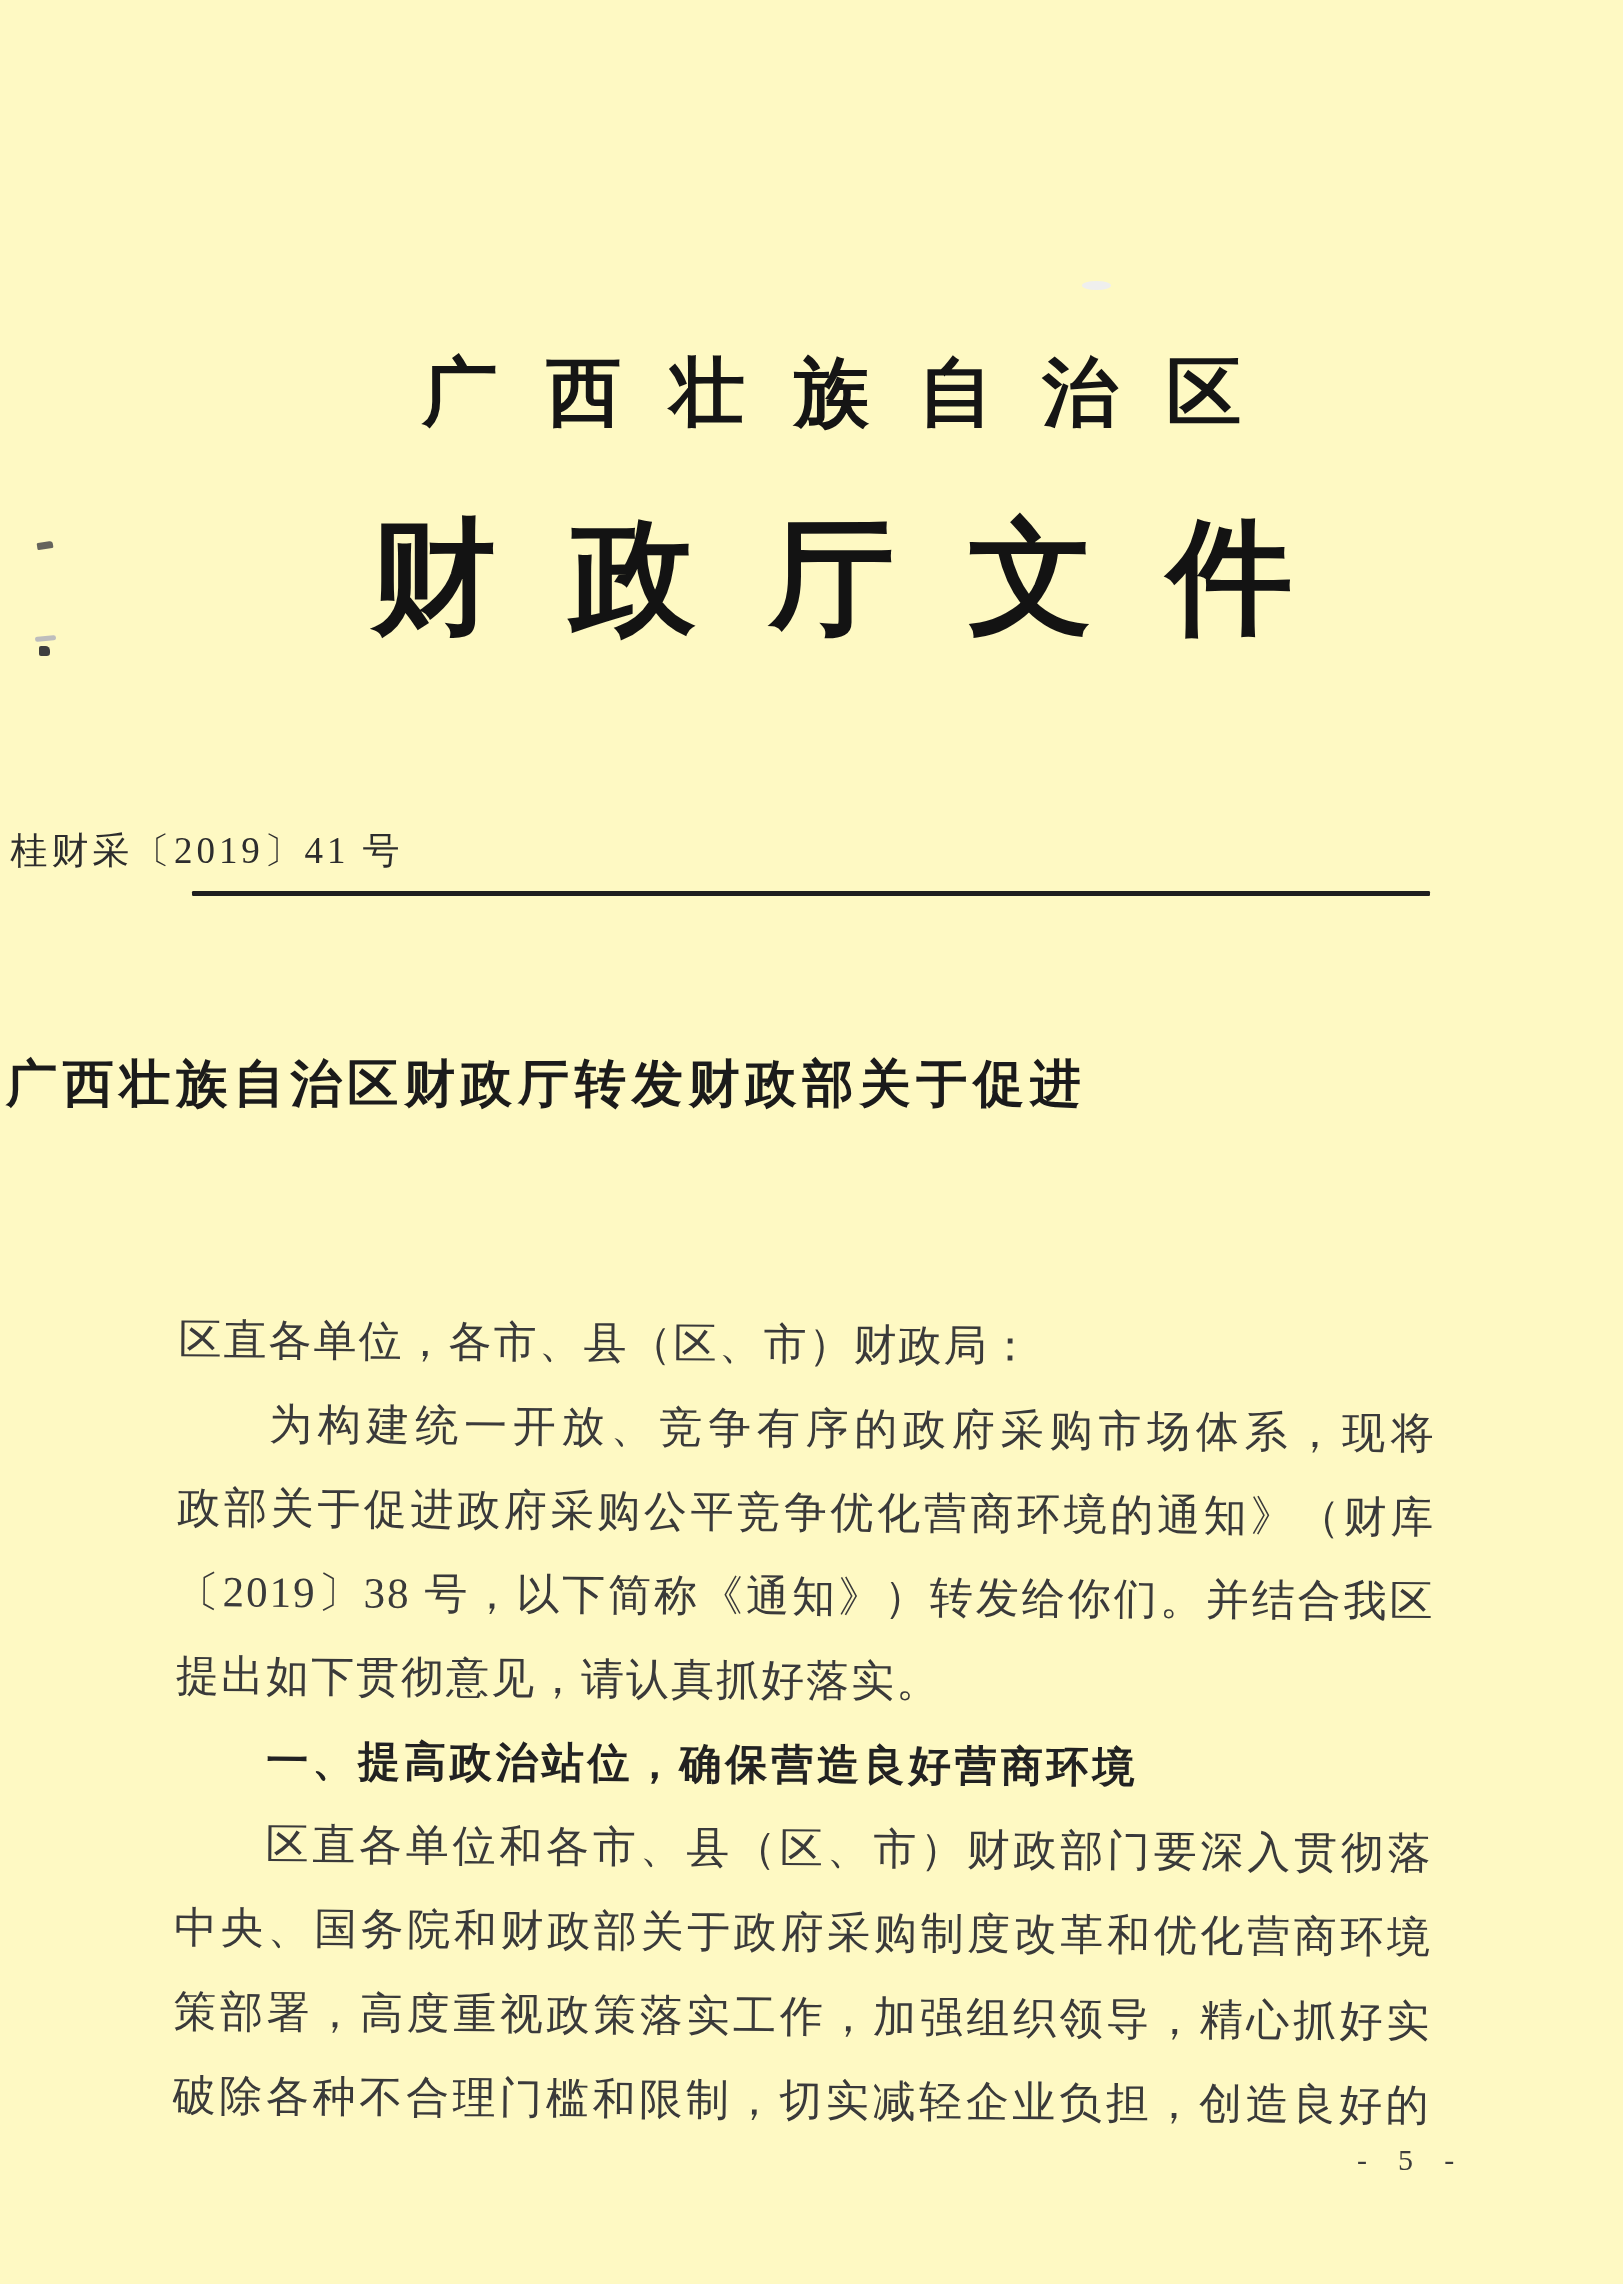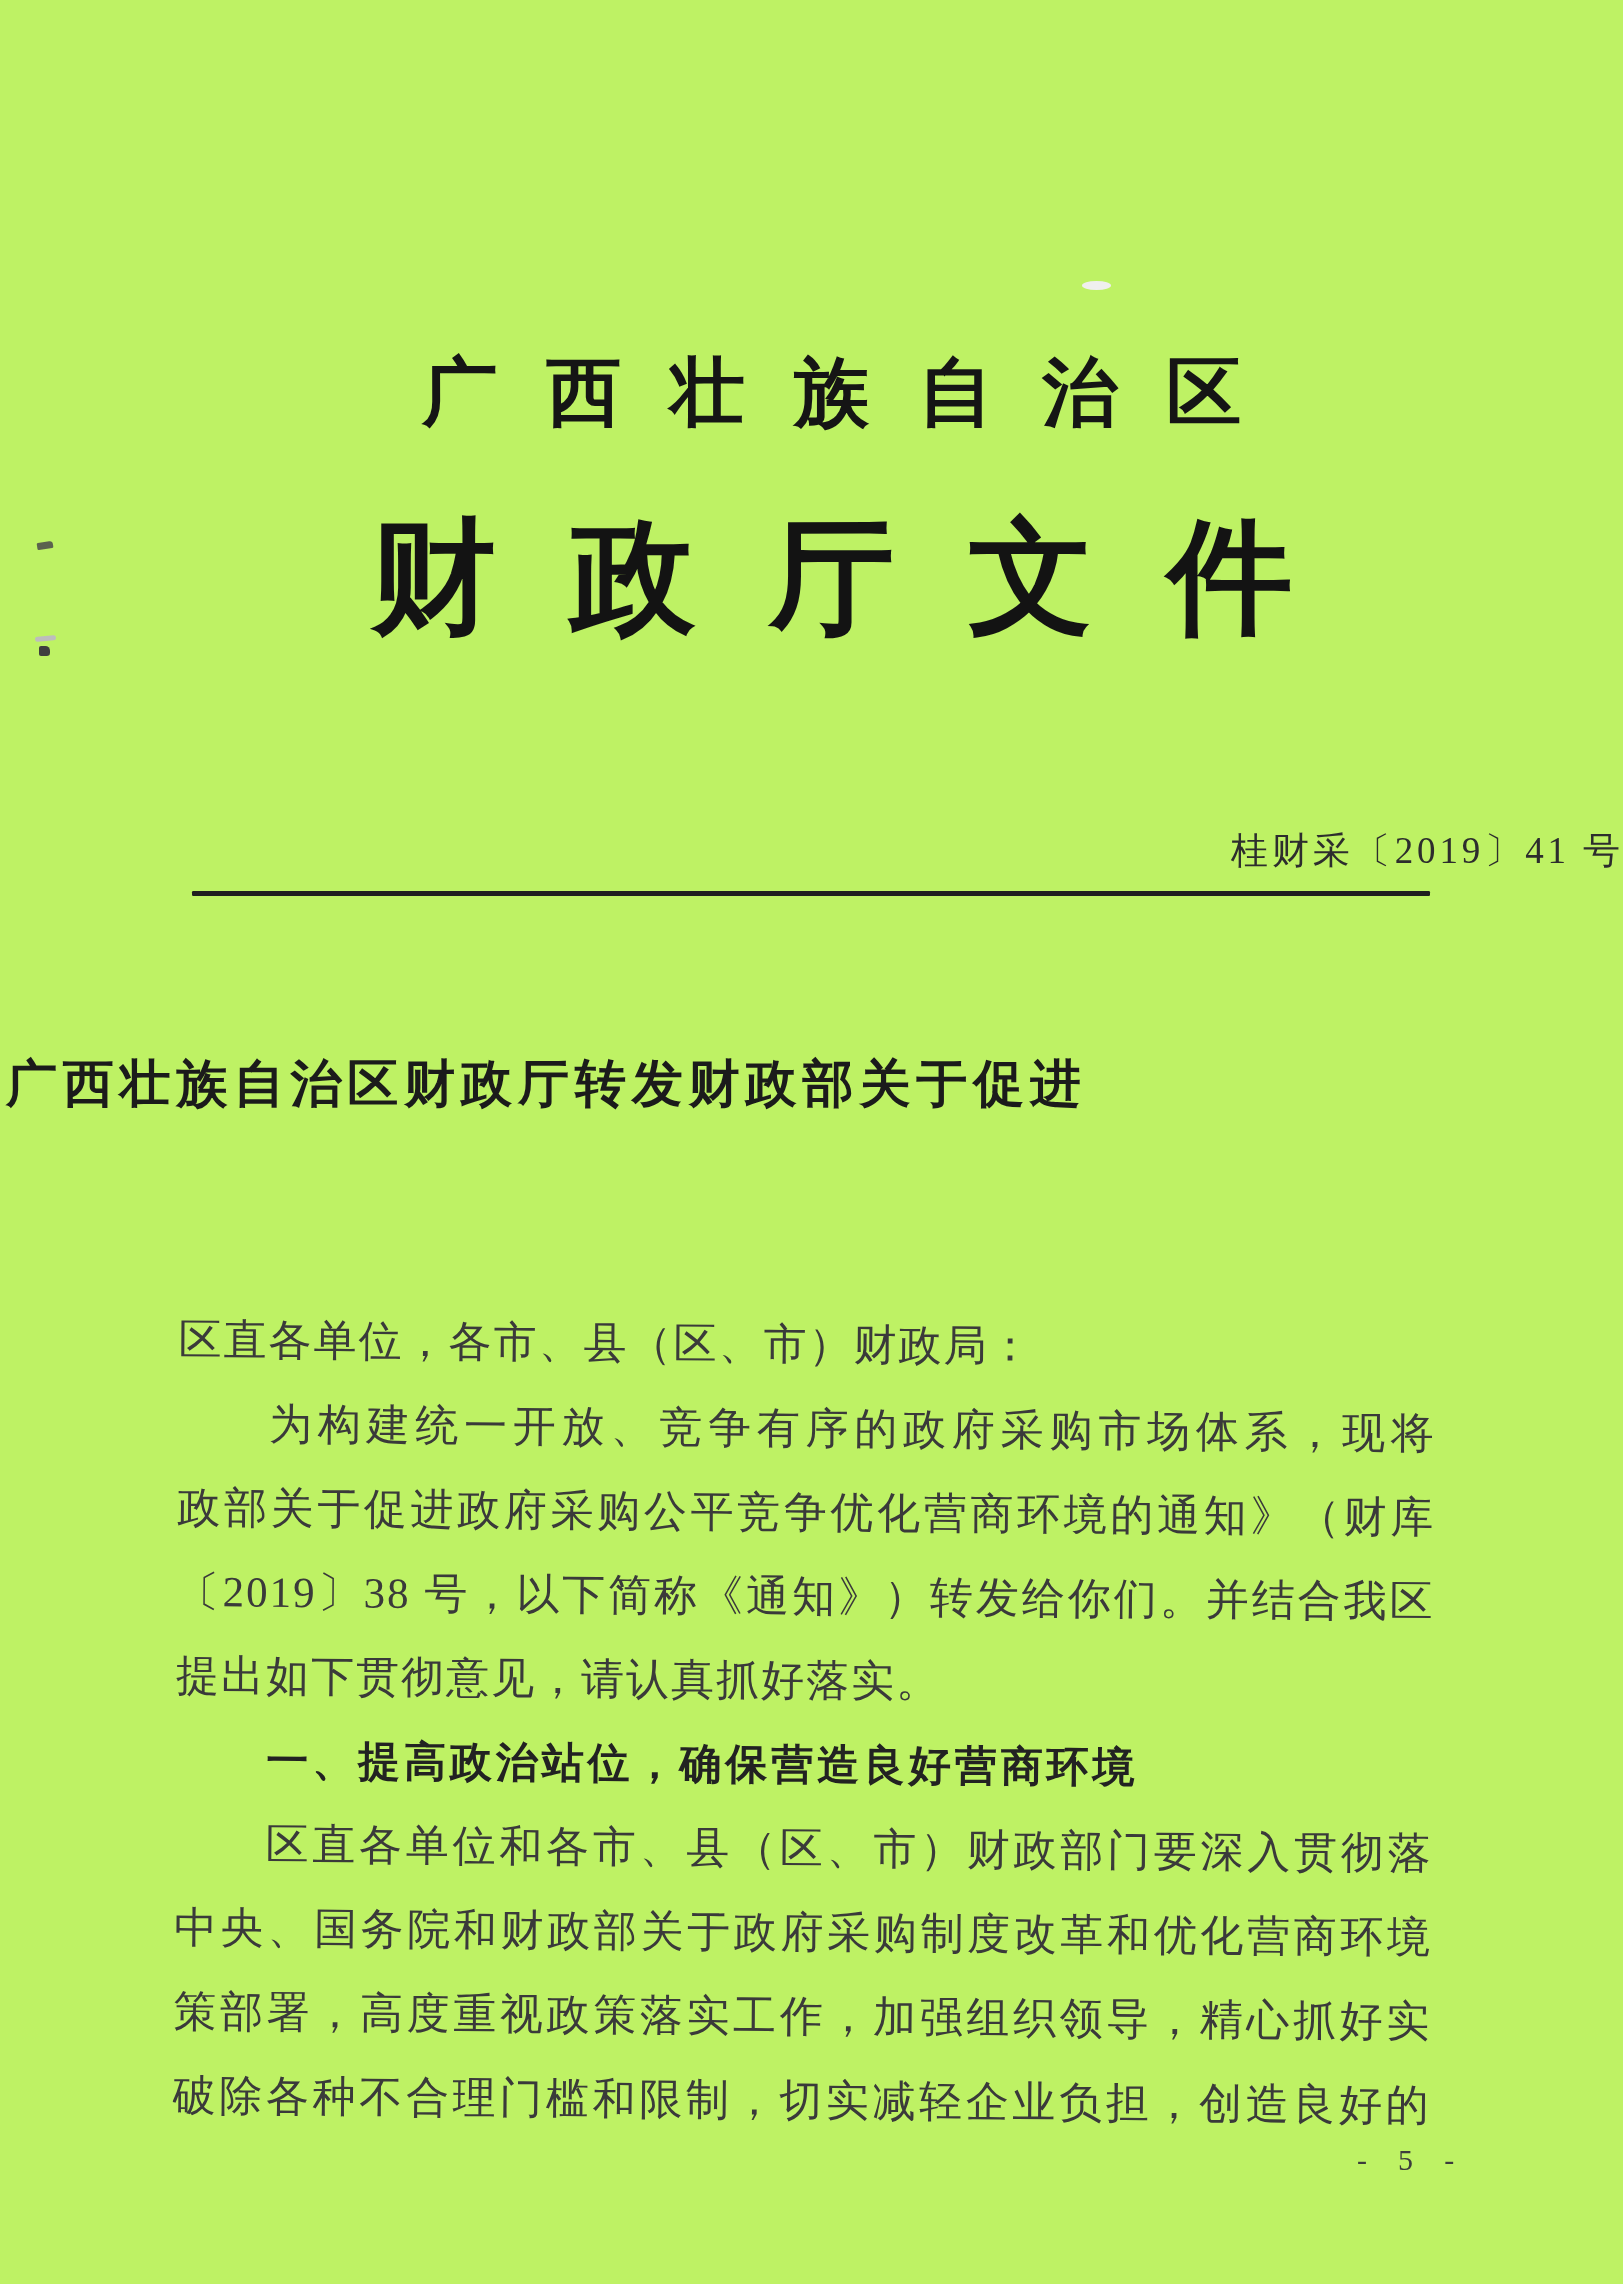--- a/index.html
+++ b/index.html
@@ -4,21 +4,21 @@
 <style>
   html, body {
     margin: 0;
     padding: 0;
     background: #ffffff;
   }
   .page {
     position: relative;
     width: 1624px;
     height: 2284px;
-    background: #bef264;
+    background: #fef9c3;
     overflow: hidden;
     font-family: "Liberation Serif", "DejaVu Serif", serif;
   }
 
   
   .header-line1 {
     position: absolute;
     top: 347px;
     left: 19.7px;
     right: -19.7px;
@@ -45,21 +45,21 @@
     padding-left: 74px;
     white-space: nowrap;
   }
 
   
   .doc-number {
     position: absolute;
     top: 827px;
     left: 6.6px;
     right: 0;
-    text-align: right;
+    text-align: left;
     font-size: 37px;
     line-height: 47px;
     color: #2d2d2d;
     letter-spacing: 3.9px;
     padding-left: 3.9px;
     white-space: nowrap;
   }
 
   
   .rule {

